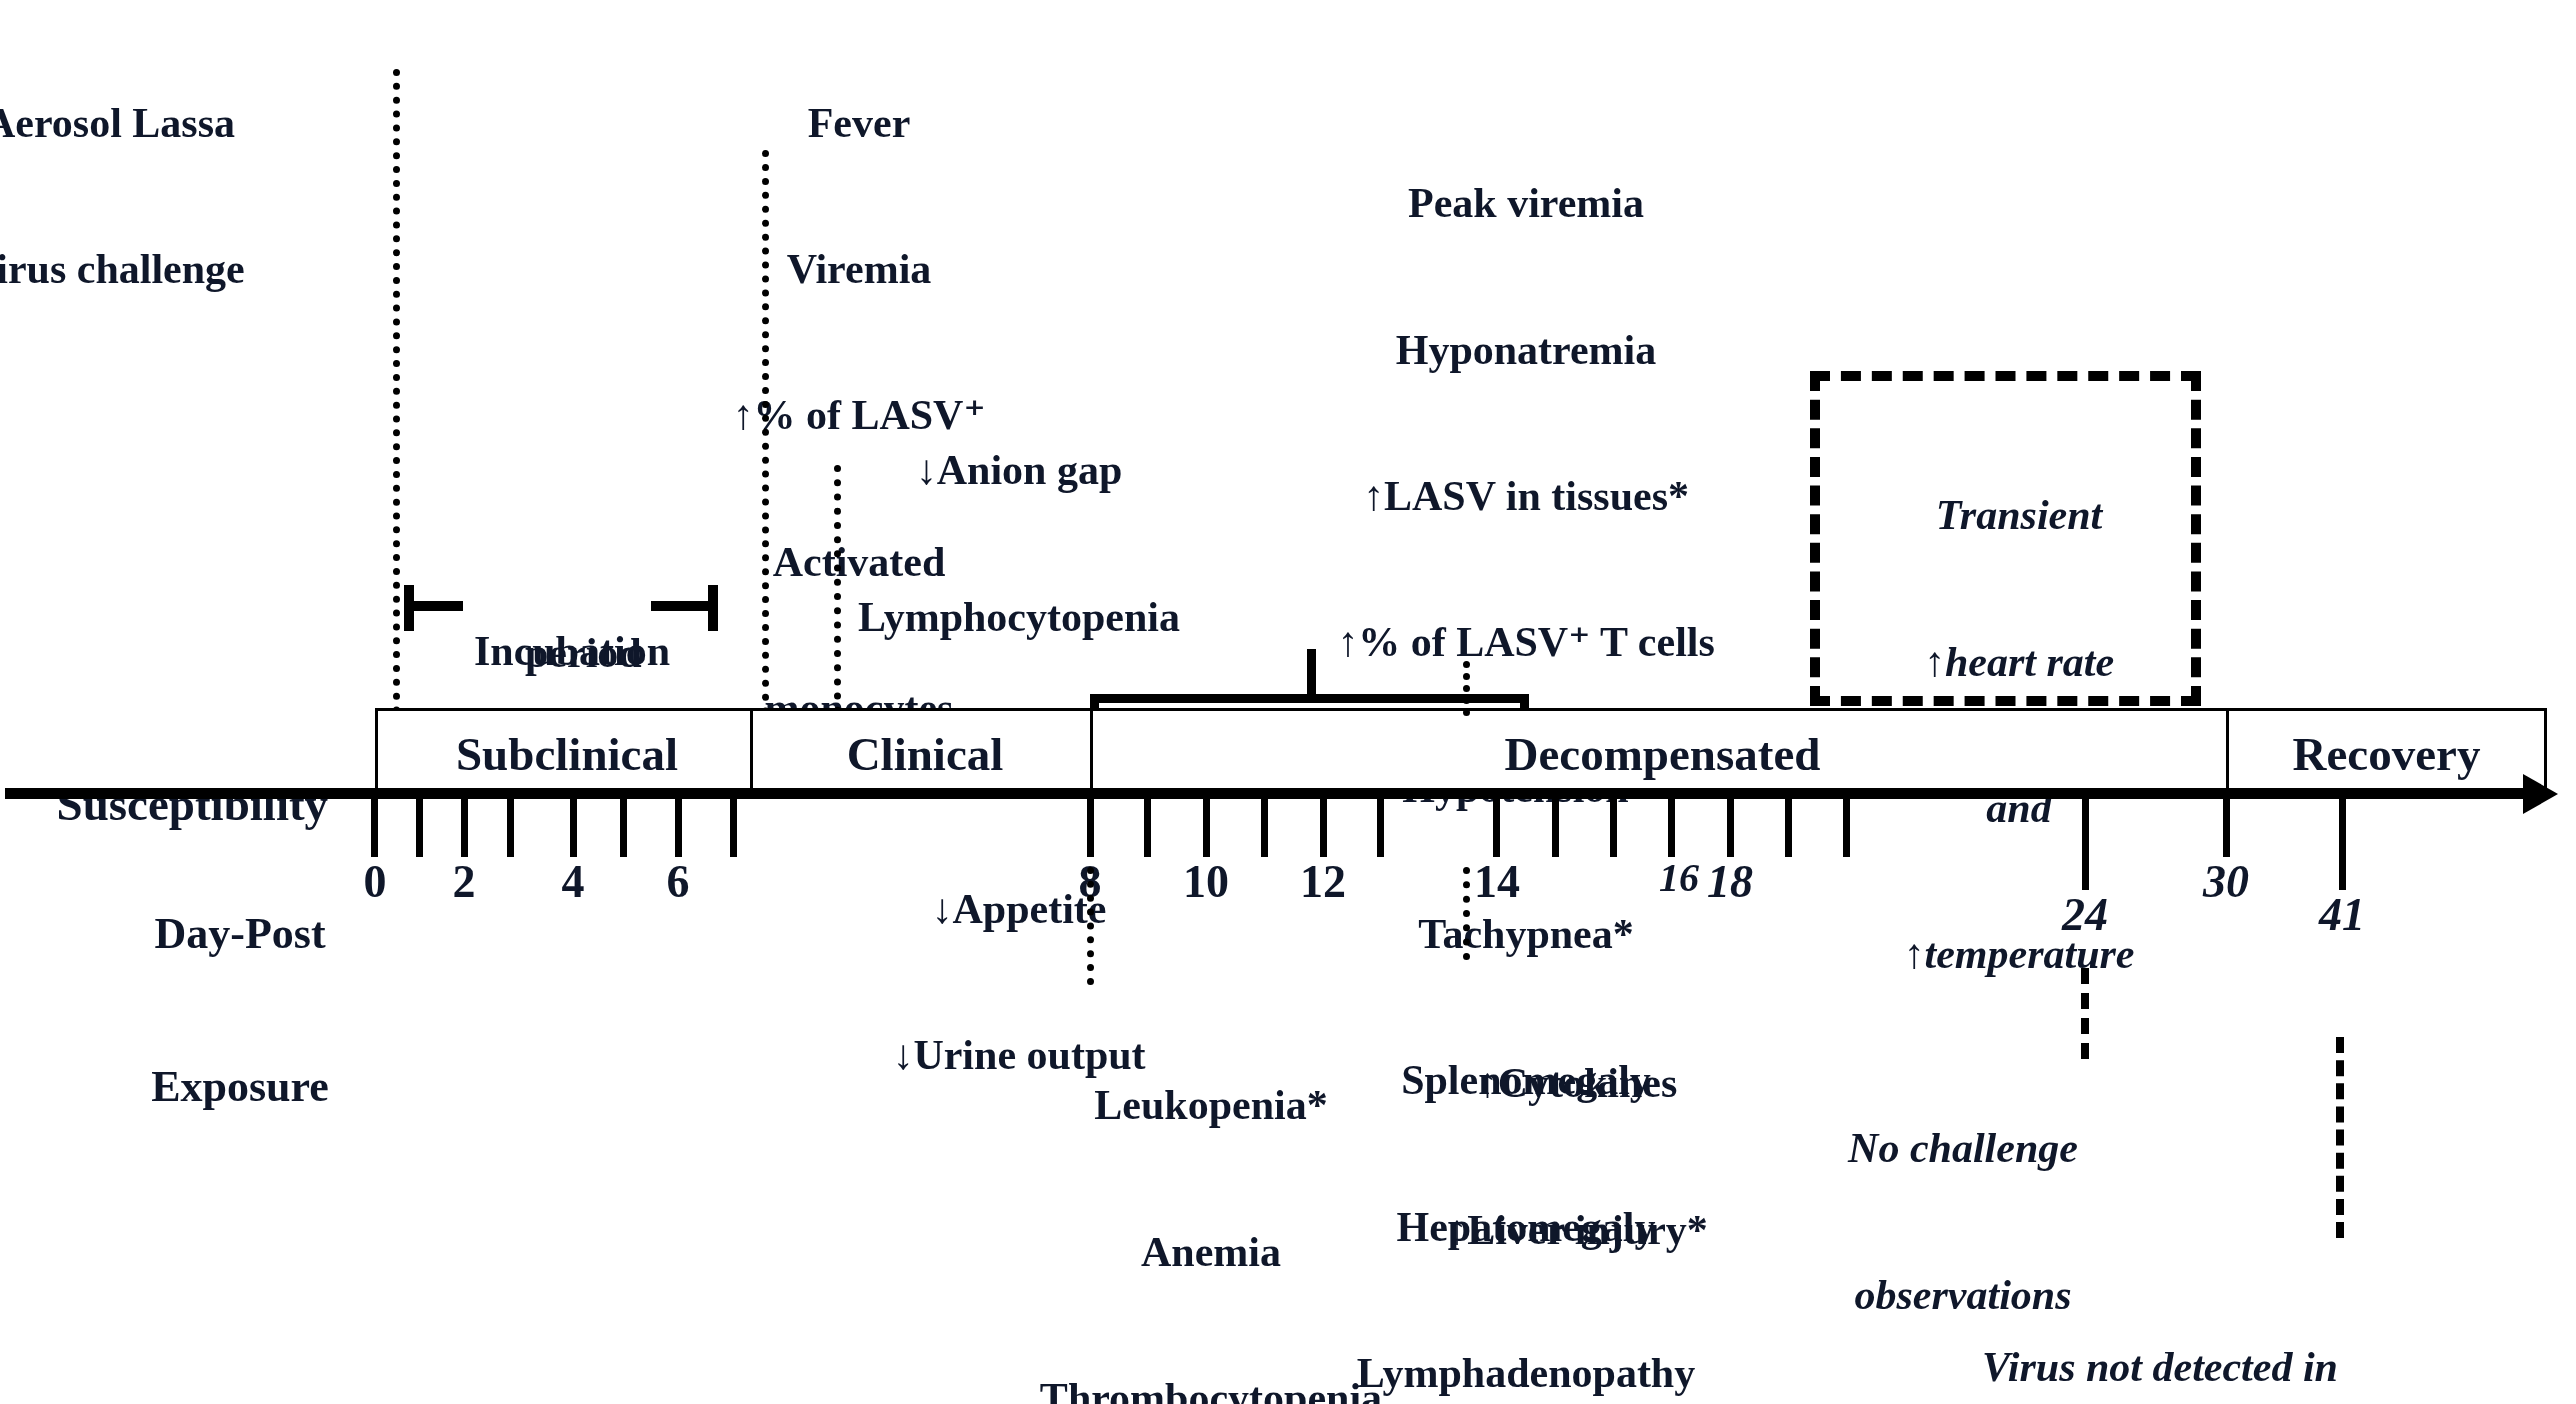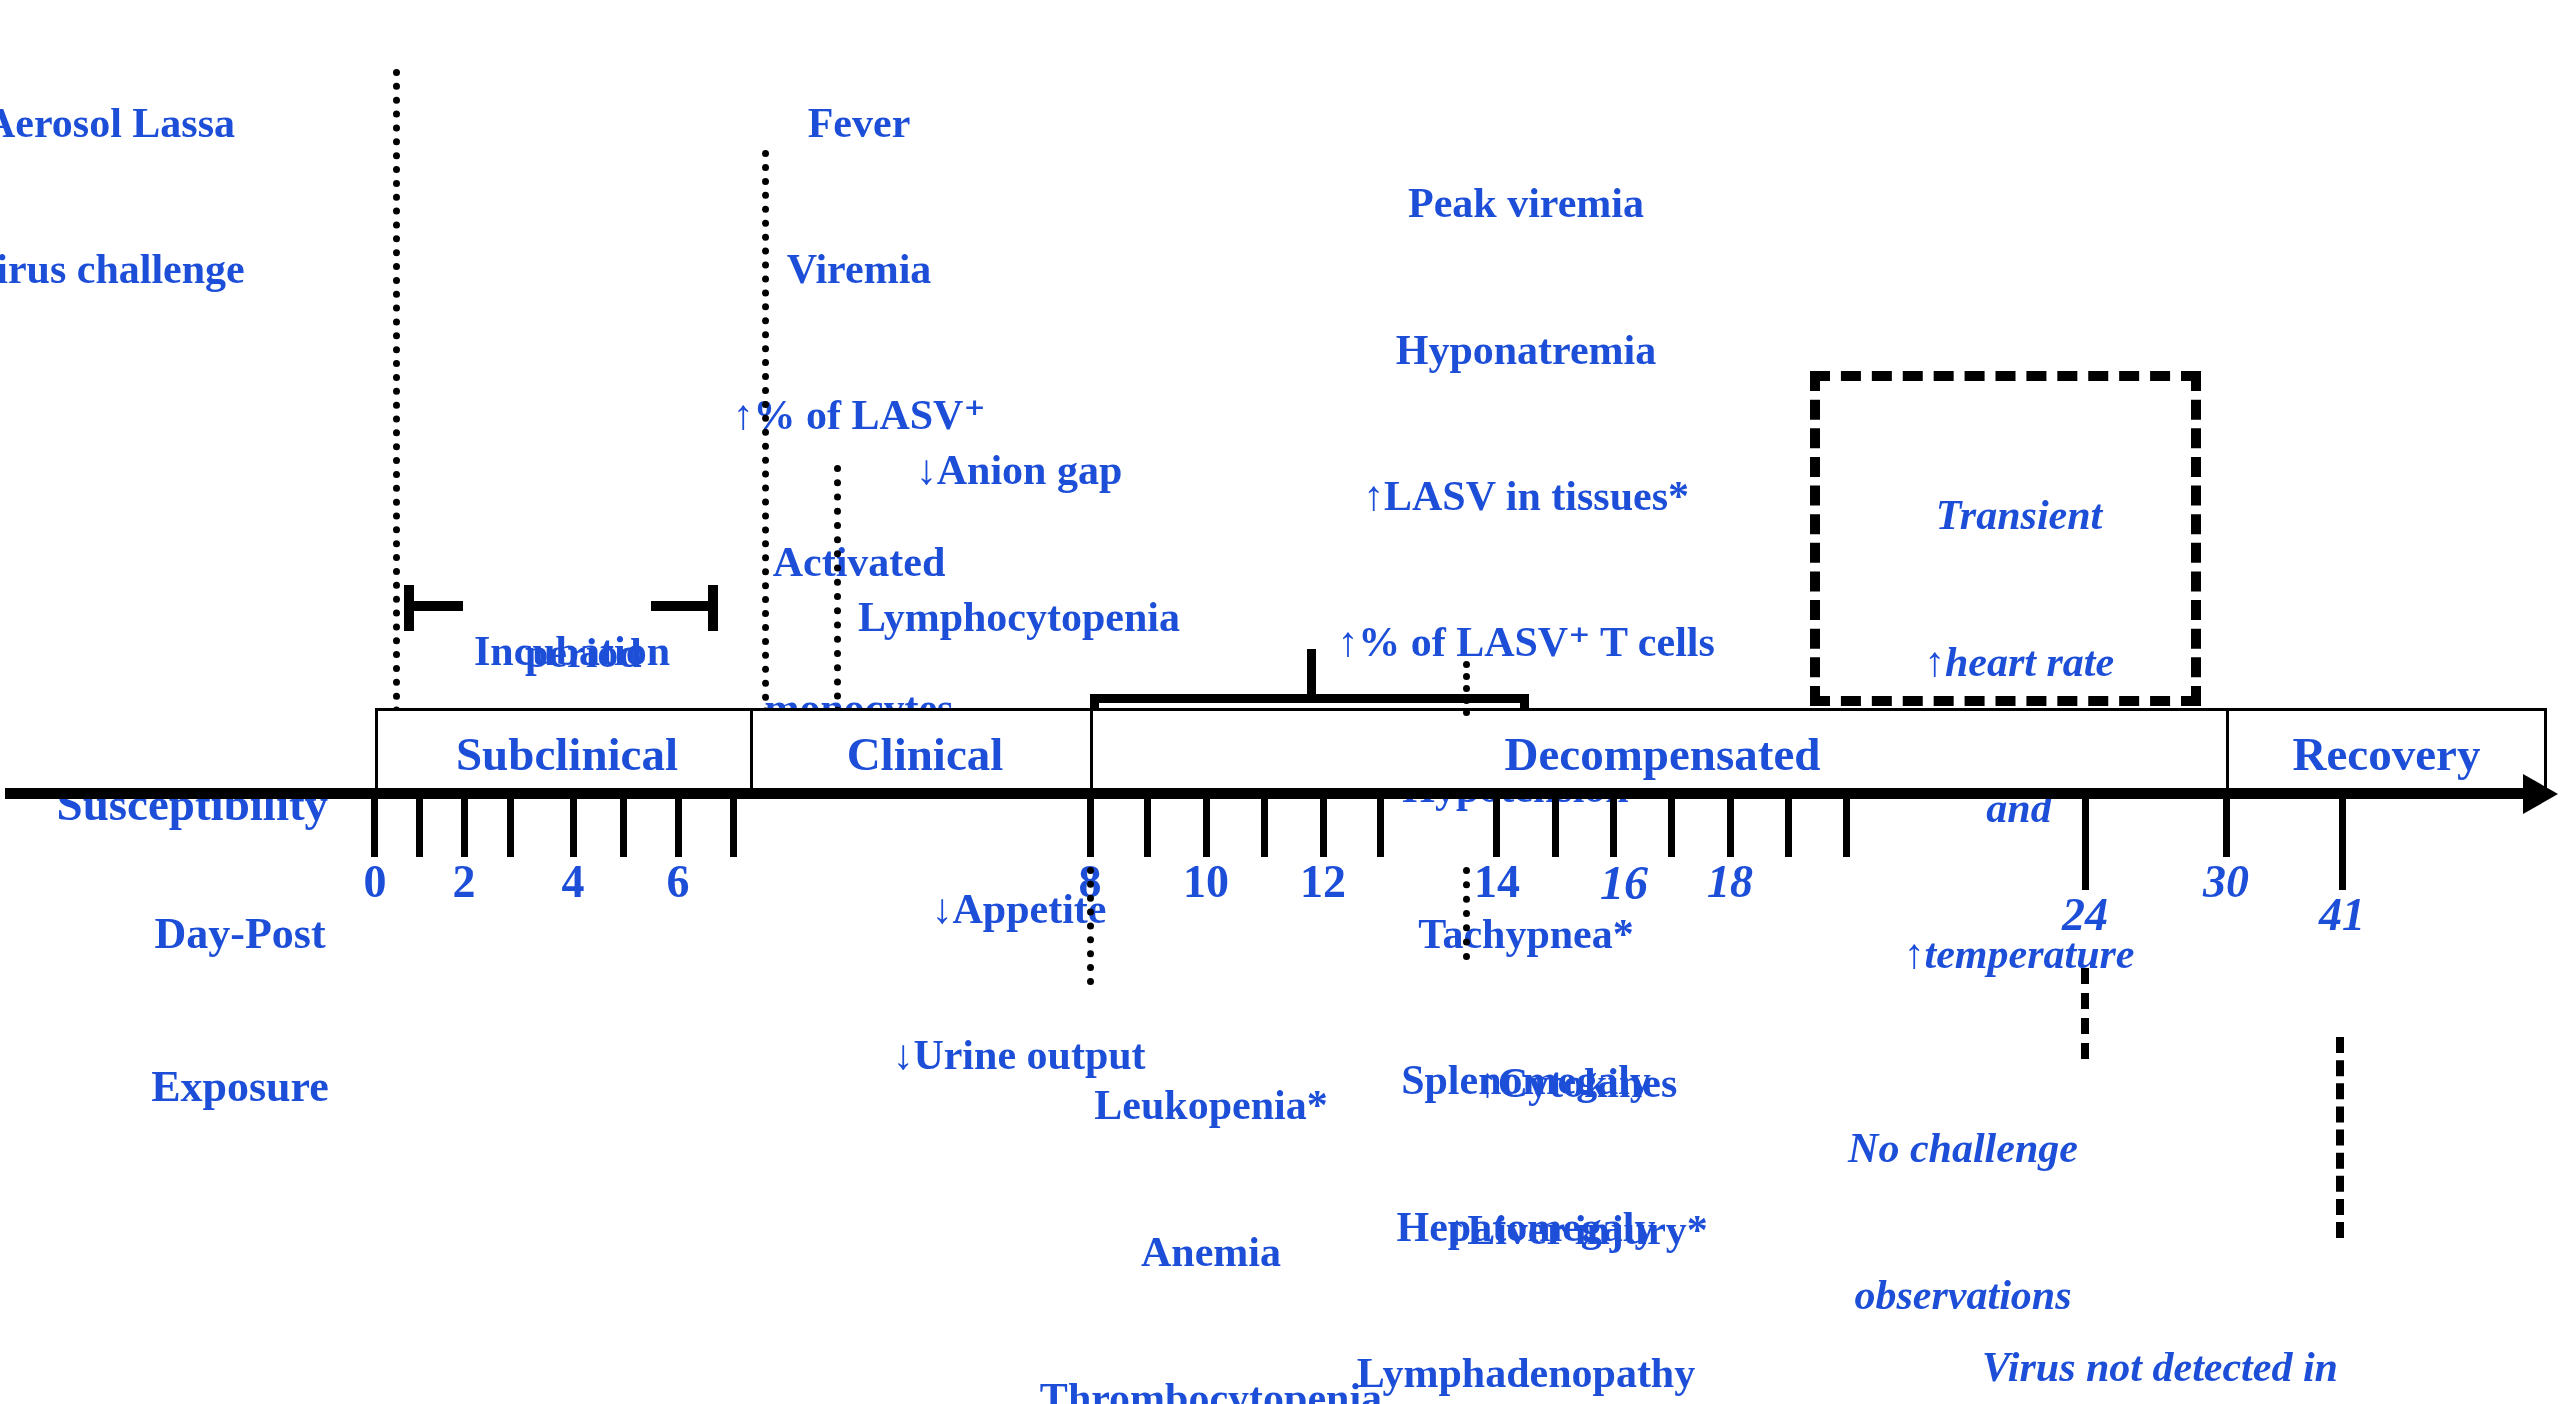--- a/index.html
+++ b/index.html
@@ -1,21 +1,21 @@
 <!DOCTYPE html>
 <html style="font-size:12.6px"><head>
 <meta charset="utf-8">
 <style>
   html,body{margin:0;padding:0;background:#ffffff;}
   #root{
     position:relative;
     width:2576px;height:1404px;
     background:#ffffff;
     font-family:"Liberation Serif","DejaVu Serif",serif;
-    color:#1d4ed8;
+    color:#0f172a;
     overflow:hidden;
   }
   .txt{position:absolute;font-weight:bold;line-height:1.16;white-space:pre;}
   .ctr{text-align:center;transform:translateX(-50%);}
   .ital{font-style:italic;}
   .line{position:absolute;background:#000;}
   .dotline{position:absolute;width:0;border-left:7px dotted #000;}
   .tick{position:absolute;width:7px;background:#000;}
   .phasebox{position:absolute;border:3.2px solid #000;background:#fff;
             display:flex;align-items:center;justify-content:center;
@@ -137,21 +137,21 @@
       <div class="tick" style="left: 1203px; top: 795px; height: 62px;"></div>
       <div class="txt ctr" style="left: 1206px; top: 855px; font-size: 46px;">10</div>
       <div class="tick" style="left: 1261px; top: 795px; height: 62px;"></div>
       <div class="tick" style="left: 1320px; top: 795px; height: 62px;"></div>
       <div class="txt ctr" style="left: 1323px; top: 855px; font-size: 46px;">12</div>
       <div class="tick" style="left: 1377px; top: 795px; height: 62px;"></div>
       <div class="tick" style="left: 1493px; top: 795px; height: 62px;"></div>
       <div class="txt ctr" style="left: 1497px; top: 855px; font-size: 46px;">14</div>
       <div class="tick" style="left: 1552px; top: 795px; height: 62px;"></div>
       <div class="tick" style="left: 1610px; top: 795px; height: 62px;"></div>
-      <div class="txt ctr ital" style="left: 1624px; top: 855px; font-size: 48px;">16</div>
+      <div class="txt ctr ital" style="left: 1679px; top: 855px; font-size: 40px;">16</div>
       <div class="tick" style="left: 1668px; top: 795px; height: 62px;"></div>
       <div class="tick" style="left: 1727px; top: 795px; height: 62px;"></div>
       <div class="txt ctr ital" style="left: 1730px; top: 855px; font-size: 46px;">18</div>
       <div class="tick" style="left: 1785px; top: 795px; height: 62px;"></div>
       <div class="tick" style="left: 1843px; top: 795px; height: 62px;"></div>
       <div class="tick" style="left: 2082px; top: 795px; height: 95px;"></div>
       <div class="txt ctr ital" style="left: 2085px; top: 888px; font-size: 46px;">24</div>
       <div class="tick" style="left: 2223px; top: 795px; height: 62px;"></div>
       <div class="txt ctr ital" style="left: 2226px; top: 855px; font-size: 46px;">30</div>
       <div class="tick" style="left: 2339px; top: 795px; height: 95px;"></div>

